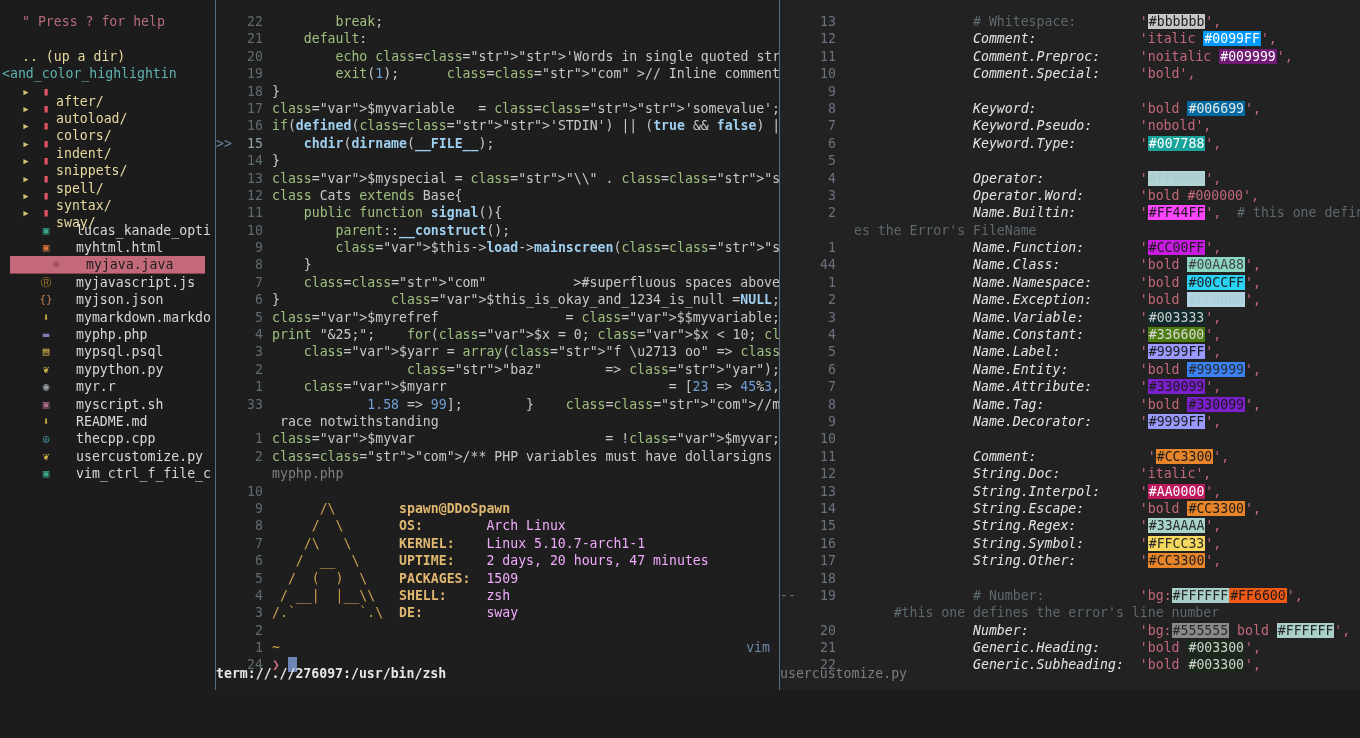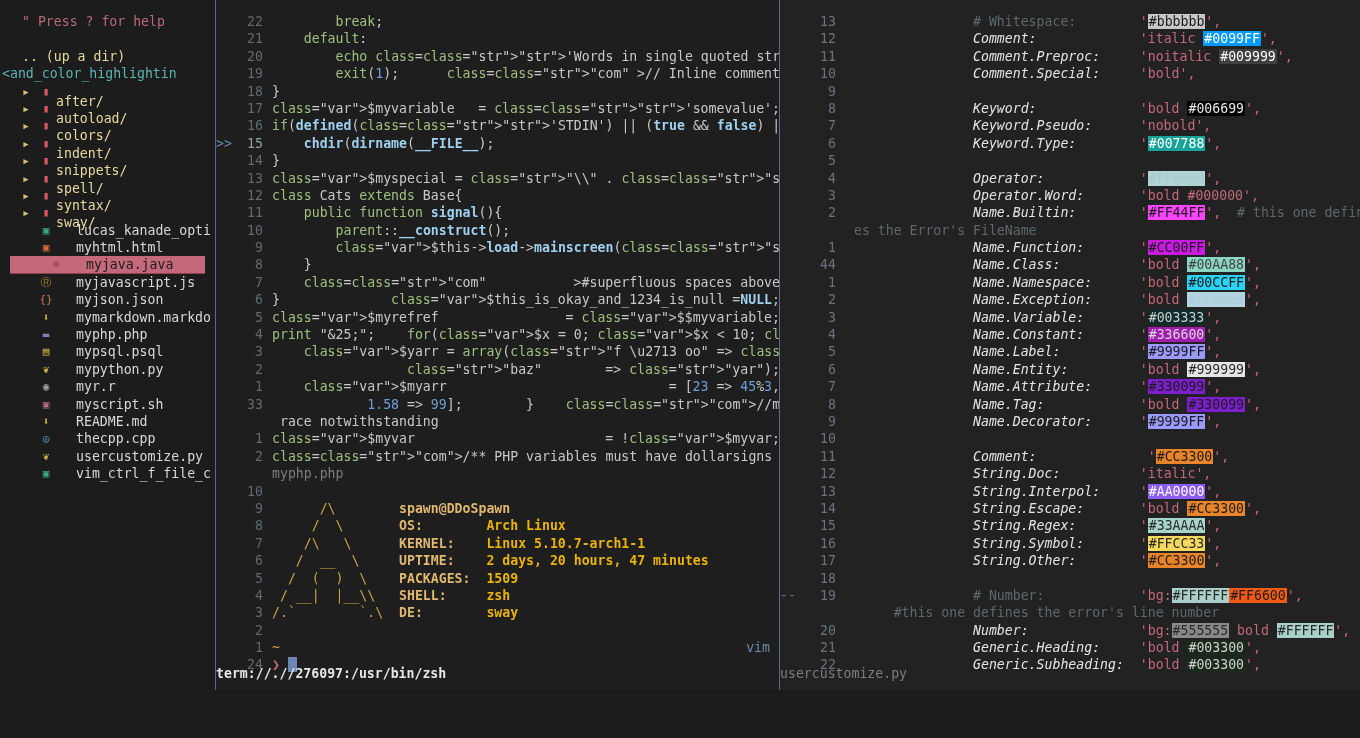--- a/index.html
+++ b/index.html
@@ -48,21 +48,21 @@
   
   .ln      { display:inline-block; width:36px; text-align:right; color:#5f6b70; padding-right:9px; flex:0 0 auto; }
   .ln.cur  { color:#8fa0a8; }
   .sign    { display:inline-block; width:20px; text-align:left; color:#6d8aa8; flex:0 0 auto; }
   .codetxt { white-space:pre; flex:1 1 auto; }
 
   
   .kw   { color:#a0c080; }
   .kwb  { color:#9fd0ef; font-weight:bold; }
   .num  { color:#6f9fd8; }
-  .pl   { color:#eab308;font-weight:bold; }
+  .pl   { color:#f0abfc; }
   .gold { color:#e0b870; font-weight:bold; }
   .asciiart { color:#c9a14a; }
   .tilde { color:#c9a14a; }
   .prompt { color:#c4697a; }
   .cursor { display:inline-block; width:9px; height:15px; background:#6d86b5; vertical-align:-3px; }
   .vimlbl { color:#6d8aa8; }
   .fnamebar2 { color:#7d7d7d; }
 
   
   .rln  { display:inline-block; width:44px; text-align:right; color:#6a737d; padding-right:10px; flex:0 0 auto; }
@@ -159,46 +159,46 @@
         <div class="row"><span class="sign"></span><span class="ln">1</span><span class="codetxt" style="display:flex;justify-content:space-between;width:100%;padding-right:10px"><span class="tilde">~</span><span class="vimlbl">vim</span></span></div>
         <div class="row"><span class="sign"></span><span class="ln">24</span><span class="codetxt"><span class="prompt">❯</span> <span class="cursor"></span></span></div>
       </div>
   </div>
   <div class="vsep" id="vsep2"></div>
 
   <div class="pane" id="pane-right">
     <div class="rows" id="right-rows">
         <div class="row"><span class="rsign"></span><span class="rln">13</span><span class="rtxt">                <span class="hashc"># Whitespace:</span>        <span class="q">'</span><span class="sw" style="background:#c6c6c6;color:#1c1c1c">#bbbbbb</span><span class="q">',</span></span></div>
         <div class="row"><span class="rsign"></span><span class="rln">12</span><span class="rtxt">                <span class="key">Comment:</span>             <span class="q">'</span><span class="mod">italic </span><span class="sw" style="background:#0099FF;color:#ffffff">#0099FF</span><span class="q">',</span></span></div>
-        <div class="row"><span class="rsign"></span><span class="rln">11</span><span class="rtxt">                <span class="key">Comment.Preproc:</span>     <span class="q">'</span><span class="mod">noitalic </span><span class="sw" style="background:#404040;color:#ffffff">#009999</span><span class="q">',</span></span></div>
+        <div class="row"><span class="rsign"></span><span class="rln">11</span><span class="rtxt">                <span class="key">Comment.Preproc:</span>     <span class="q">'</span><span class="mod">noitalic </span><span class="sw" style="background:#701a75;color:#ffffff">#009999</span><span class="q">',</span></span></div>
         <div class="row"><span class="rsign"></span><span class="rln">10</span><span class="rtxt">                <span class="key">Comment.Special:</span>     <span class="q">'</span><span class="mod">bold</span><span class="q">',</span></span></div>
         <div class="row"><span class="rsign"></span><span class="rln">9</span><span class="rtxt"> </span></div>
-        <div class="row"><span class="rsign"></span><span class="rln">8</span><span class="rtxt">                <span class="key">Keyword:</span>             <span class="q">'</span><span class="mod">bold </span><span class="sw" style="background:#000000;color:#e8e8e8">#006699</span><span class="q">',</span></span></div>
+        <div class="row"><span class="rsign"></span><span class="rln">8</span><span class="rtxt">                <span class="key">Keyword:</span>             <span class="q">'</span><span class="mod">bold </span><span class="sw" style="background:#0369a1;color:#e8e8e8">#006699</span><span class="q">',</span></span></div>
         <div class="row"><span class="rsign"></span><span class="rln">7</span><span class="rtxt">                <span class="key">Keyword.Pseudo:</span>      <span class="q">'</span><span class="mod">nobold</span><span class="q">',</span></span></div>
         <div class="row"><span class="rsign"></span><span class="rln">6</span><span class="rtxt">                <span class="key">Keyword.Type:</span>        <span class="q">'</span><span class="sw" style="background:#17a39a;color:#ffffff">#007788</span><span class="q">',</span></span></div>
         <div class="row"><span class="rsign"></span><span class="rln">5</span><span class="rtxt"> </span></div>
         <div class="row"><span class="rsign"></span><span class="rln">4</span><span class="rtxt">                <span class="key">Operator:</span>            <span class="q">'</span><span class="sw" style="background:#b3d4d4;color:#a8c9c9">#FF0000</span><span class="q">',</span></span></div>
         <div class="row"><span class="rsign"></span><span class="rln">3</span><span class="rtxt">                <span class="key">Operator.Word:</span>       <span class="q">'</span><span class="mod">bold </span><span class="mod">#000000</span><span class="q">',</span></span></div>
         <div class="row"><span class="rsign"></span><span class="rln">2</span><span class="rtxt">                <span class="key">Name.Builtin:</span>        <span class="q">'</span><span class="sw" style="background:#FF44FF;color:#1c1c1c">#FF44FF</span><span class="q">',</span><span class="hashc">  # this one defin</span></span></div>
         <div class="row"><span class="rsign"></span><span class="rln"></span><span class="rtxt"><span class="hashc"> es the Error's FileName</span></span></div>
         <div class="row"><span class="rsign"></span><span class="rln">1</span><span class="rtxt">                <span class="key">Name.Function:</span>       <span class="q">'</span><span class="sw" style="background:#c81ae0;color:#1c1c1c">#CC00FF</span><span class="q">',</span></span></div>
         <div class="row"><span class="rsign"></span><span class="rln">44</span><span class="rtxt">                <span class="key">Name.Class:</span>          <span class="q">'</span><span class="mod">bold </span><span class="sw" style="background:#8ad7c3;color:#444444">#00AA88</span><span class="q">',</span></span></div>
         <div class="row"><span class="rsign"></span><span class="rln">1</span><span class="rtxt">                <span class="key">Name.Namespace:</span>      <span class="q">'</span><span class="mod">bold </span><span class="sw" style="background:#2ad2f5;color:#1c1c1c">#00CCFF</span><span class="q">',</span></span></div>
         <div class="row"><span class="rsign"></span><span class="rln">2</span><span class="rtxt">                <span class="key">Name.Exception:</span>      <span class="q">'</span><span class="mod">bold </span><span class="sw" style="background:#b3d4e0;color:#a9cddb">#CC0000</span><span class="q">',</span></span></div>
         <div class="row"><span class="rsign"></span><span class="rln">3</span><span class="rtxt">                <span class="key">Name.Variable:</span>       <span class="q">'</span><span class="sw" style="background:#0f2b2b;color:#cccccc">#003333</span><span class="q">',</span></span></div>
-        <div class="row"><span class="rsign"></span><span class="rln">4</span><span class="rtxt">                <span class="key">Name.Constant:</span>       <span class="q">'</span><span class="sw" style="background:#a21caf;color:#d8d8d8">#336600</span><span class="q">',</span></span></div>
+        <div class="row"><span class="rsign"></span><span class="rln">4</span><span class="rtxt">                <span class="key">Name.Constant:</span>       <span class="q">'</span><span class="sw" style="background:#4d7c0f;color:#d8d8d8">#336600</span><span class="q">',</span></span></div>
         <div class="row"><span class="rsign"></span><span class="rln">5</span><span class="rtxt">                <span class="key">Name.Label:</span>          <span class="q">'</span><span class="sw" style="background:#9999FF;color:#1c1c1c">#9999FF</span><span class="q">',</span></span></div>
-        <div class="row"><span class="rsign"></span><span class="rln">6</span><span class="rtxt">                <span class="key">Name.Entity:</span>         <span class="q">'</span><span class="mod">bold </span><span class="sw" style="background:#e5e5e5;color:#2a2a2a">#999999</span><span class="q">',</span></span></div>
+        <div class="row"><span class="rsign"></span><span class="rln">6</span><span class="rtxt">                <span class="key">Name.Entity:</span>         <span class="q">'</span><span class="mod">bold </span><span class="sw" style="background:#3b82f6;color:#2a2a2a">#999999</span><span class="q">',</span></span></div>
         <div class="row"><span class="rsign"></span><span class="rln">7</span><span class="rtxt">                <span class="key">Name.Attribute:</span>      <span class="q">'</span><span class="sw" style="background:#7a1fc9;color:#1c1c1c">#330099</span><span class="q">',</span></span></div>
         <div class="row"><span class="rsign"></span><span class="rln">8</span><span class="rtxt">                <span class="key">Name.Tag:</span>            <span class="q">'</span><span class="mod">bold </span><span class="sw" style="background:#7a1fc9;color:#1c1c1c">#330099</span><span class="q">',</span></span></div>
         <div class="row"><span class="rsign"></span><span class="rln">9</span><span class="rtxt">                <span class="key">Name.Decorator:</span>      <span class="q">'</span><span class="sw" style="background:#9999FF;color:#1c1c1c">#9999FF</span><span class="q">',</span></span></div>
         <div class="row"><span class="rsign"></span><span class="rln">10</span><span class="rtxt"> </span></div>
         <div class="row"><span class="rsign"></span><span class="rln">11</span><span class="rtxt">                <span class="key">Comment:</span>              <span class="q">'</span><span class="sw" style="background:#e8852a;color:#1c1c1c">#CC3300</span><span class="q">',</span></span></div>
         <div class="row"><span class="rsign"></span><span class="rln">12</span><span class="rtxt">                <span class="key">String.Doc:</span>          <span class="q">'</span><span class="mod">italic</span><span class="q">',</span></span></div>
-        <div class="row"><span class="rsign"></span><span class="rln">13</span><span class="rtxt">                <span class="key">String.Interpol:</span>     <span class="q">'</span><span class="sw" style="background:#8b5cf6;color:#ffffff">#AA0000</span><span class="q">',</span></span></div>
+        <div class="row"><span class="rsign"></span><span class="rln">13</span><span class="rtxt">                <span class="key">String.Interpol:</span>     <span class="q">'</span><span class="sw" style="background:#be185d;color:#ffffff">#AA0000</span><span class="q">',</span></span></div>
         <div class="row"><span class="rsign"></span><span class="rln">14</span><span class="rtxt">                <span class="key">String.Escape:</span>       <span class="q">'</span><span class="mod">bold </span><span class="sw" style="background:#e8852a;color:#1c1c1c">#CC3300</span><span class="q">',</span></span></div>
         <div class="row"><span class="rsign"></span><span class="rln">15</span><span class="rtxt">                <span class="key">String.Regex:</span>        <span class="q">'</span><span class="sw" style="background:#a8d4cc;color:#2a2a2a">#33AAAA</span><span class="q">',</span></span></div>
         <div class="row"><span class="rsign"></span><span class="rln">16</span><span class="rtxt">                <span class="key">String.Symbol:</span>       <span class="q">'</span><span class="sw" style="background:#f5d95e;color:#2a2a2a">#FFCC33</span><span class="q">',</span></span></div>
         <div class="row"><span class="rsign"></span><span class="rln">17</span><span class="rtxt">                <span class="key">String.Other:</span>        <span class="q">'</span><span class="sw" style="background:#e8852a;color:#1c1c1c">#CC3300</span><span class="q">',</span></span></div>
         <div class="row"><span class="rsign"></span><span class="rln">18</span><span class="rtxt"> </span></div>
         <div class="row"><span class="rsign">--</span><span class="rln">19</span><span class="rtxt">                <span class="hashc"># Number:</span>            <span class="q">'</span><span class="q">bg:</span><span class="sw" style="background:#a8cfc9;color:#2a2a2a">#FFFFFF</span><span class="sw" style="background:#f05a16;color:#1c1c1c">#FF6600</span><span class="q">',</span></span></div>
         <div class="row"><span class="rsign"></span><span class="rln"></span><span class="rtxt"><span class="hashc">      #this one defines the error's line number</span></span></div>
         <div class="row"><span class="rsign"></span><span class="rln">20</span><span class="rtxt">                <span class="key">Number:</span>              <span class="q">'</span><span class="q">bg:</span><span class="sw" style="background:#8a8a8a;color:#2a2a2a">#555555</span><span class="mod"> bold </span><span class="sw" style="background:#a8cfc9;color:#2a2a2a">#FFFFFF</span><span class="q">',</span></span></div>
         <div class="row"><span class="rsign"></span><span class="rln">21</span><span class="rtxt">                <span class="key">Generic.Heading:</span>     <span class="q">'</span><span class="mod">bold </span><span class="sw" style="background:#1a2a1a;color:#d0d0d0">#003300</span><span class="q">',</span></span></div>
         <div class="row"><span class="rsign"></span><span class="rln">22</span><span class="rtxt">                <span class="key">Generic.Subheading:</span>  <span class="q">'</span><span class="mod">bold </span><span class="sw" style="background:#1a2a1a;color:#d0d0d0">#003300</span><span class="q">',</span></span></div>

